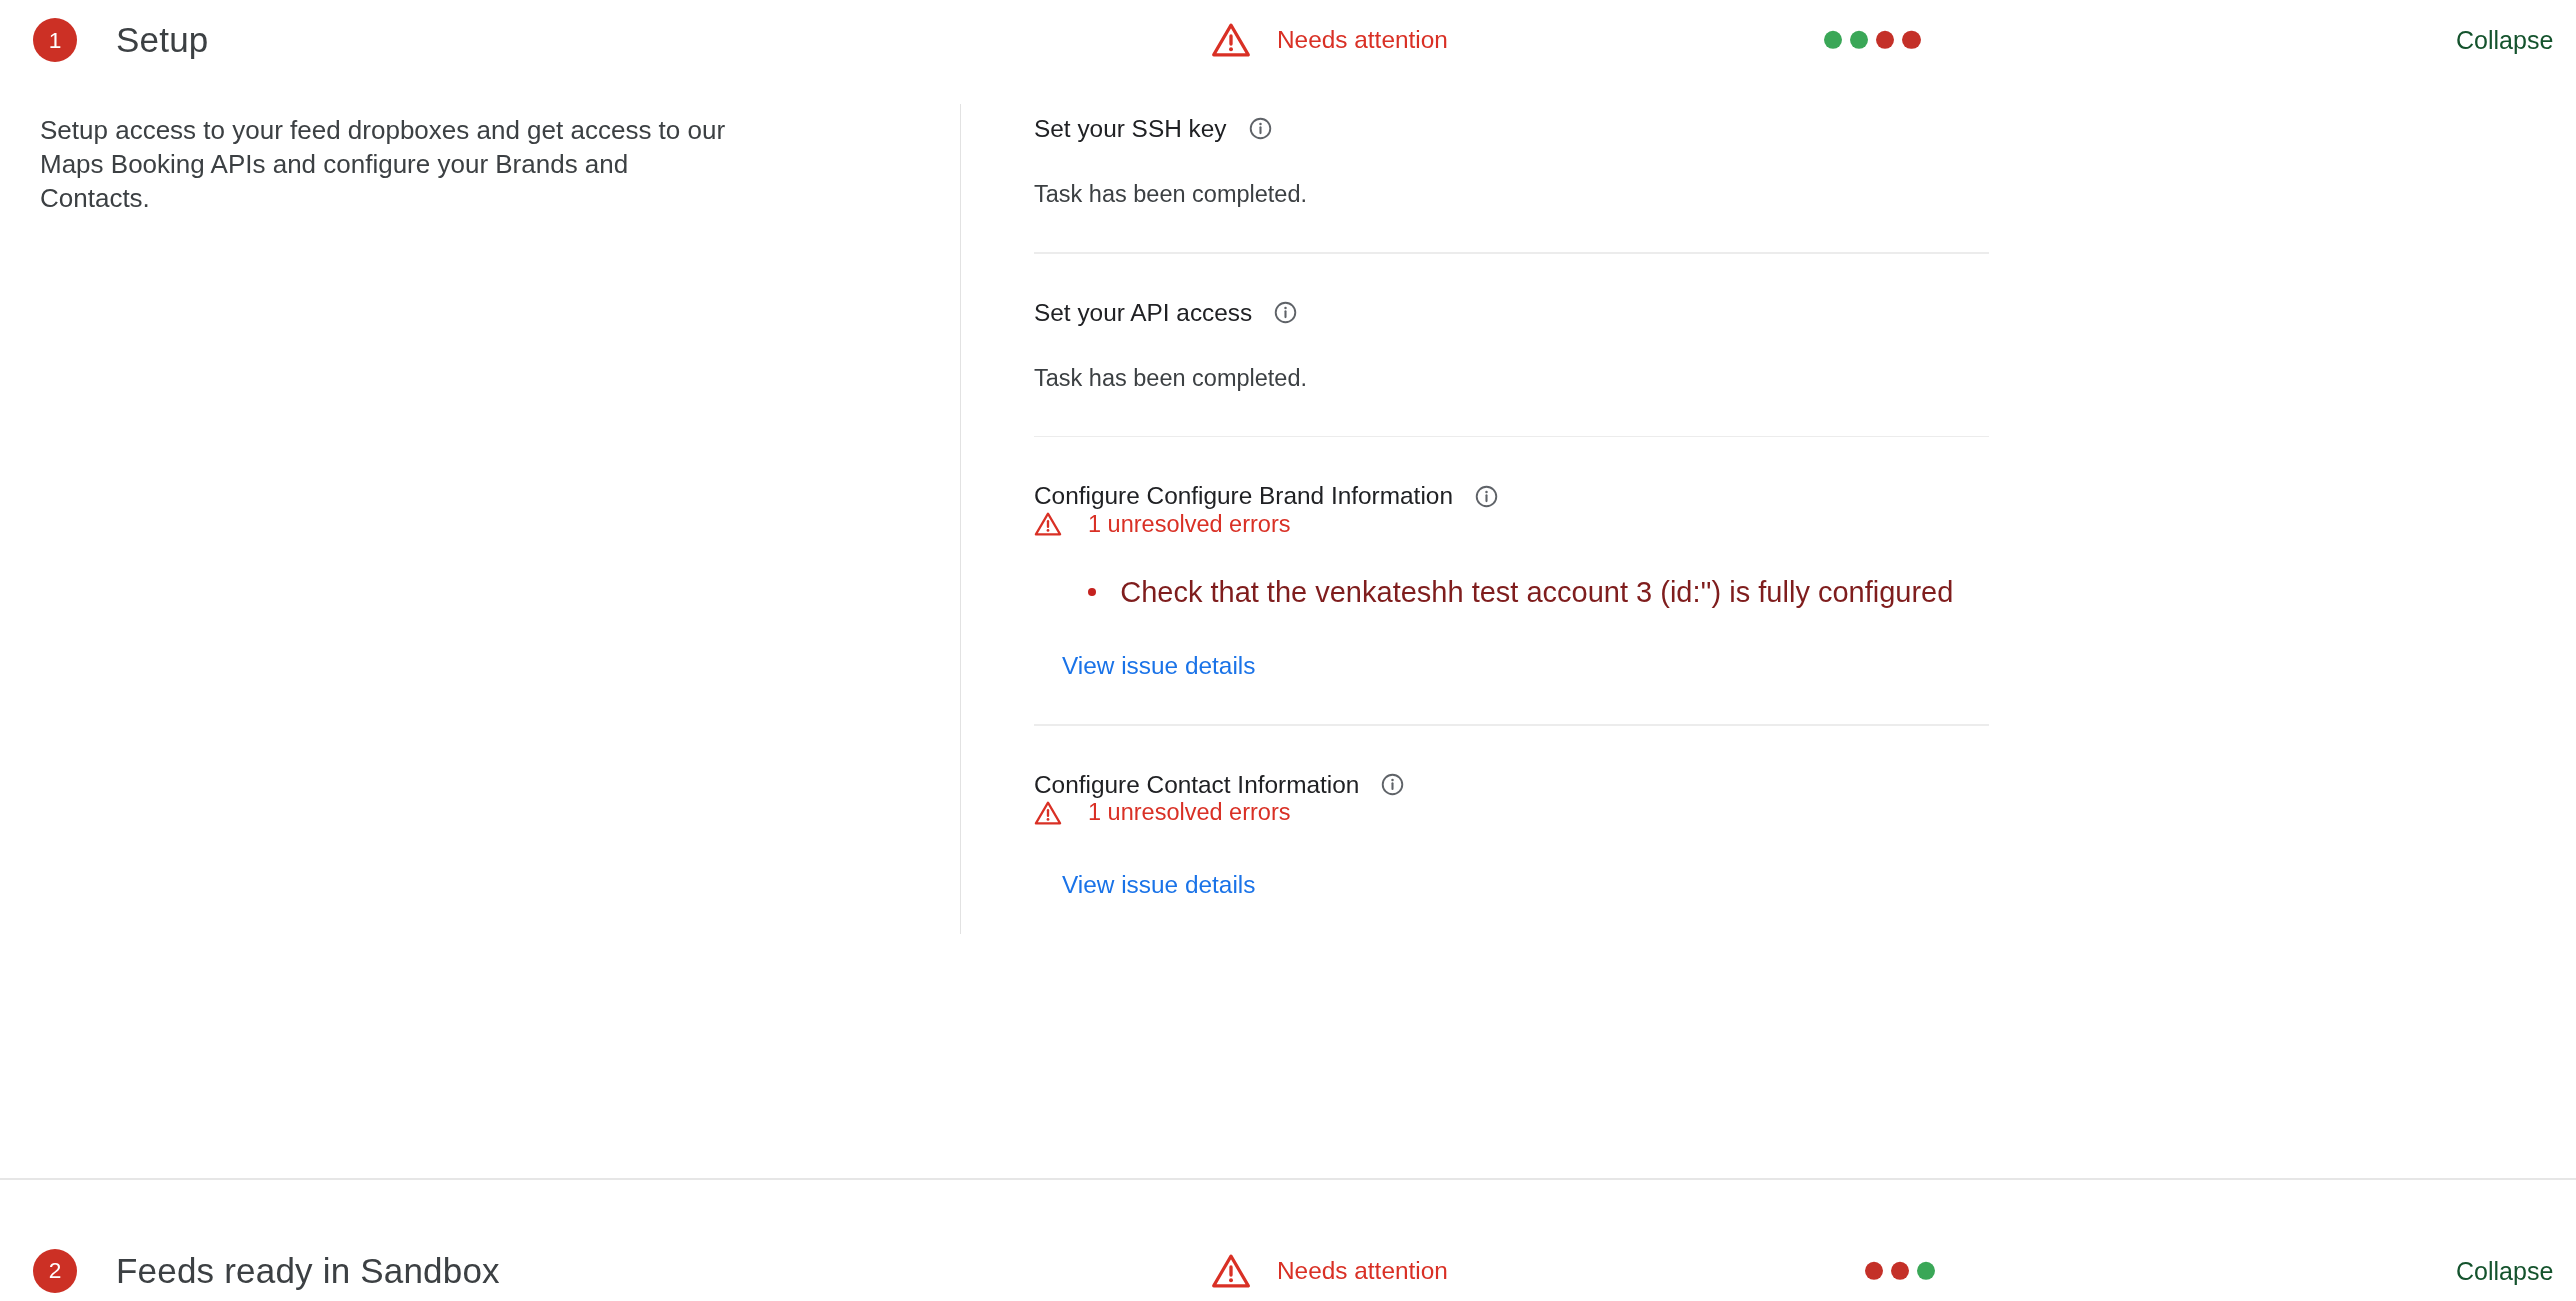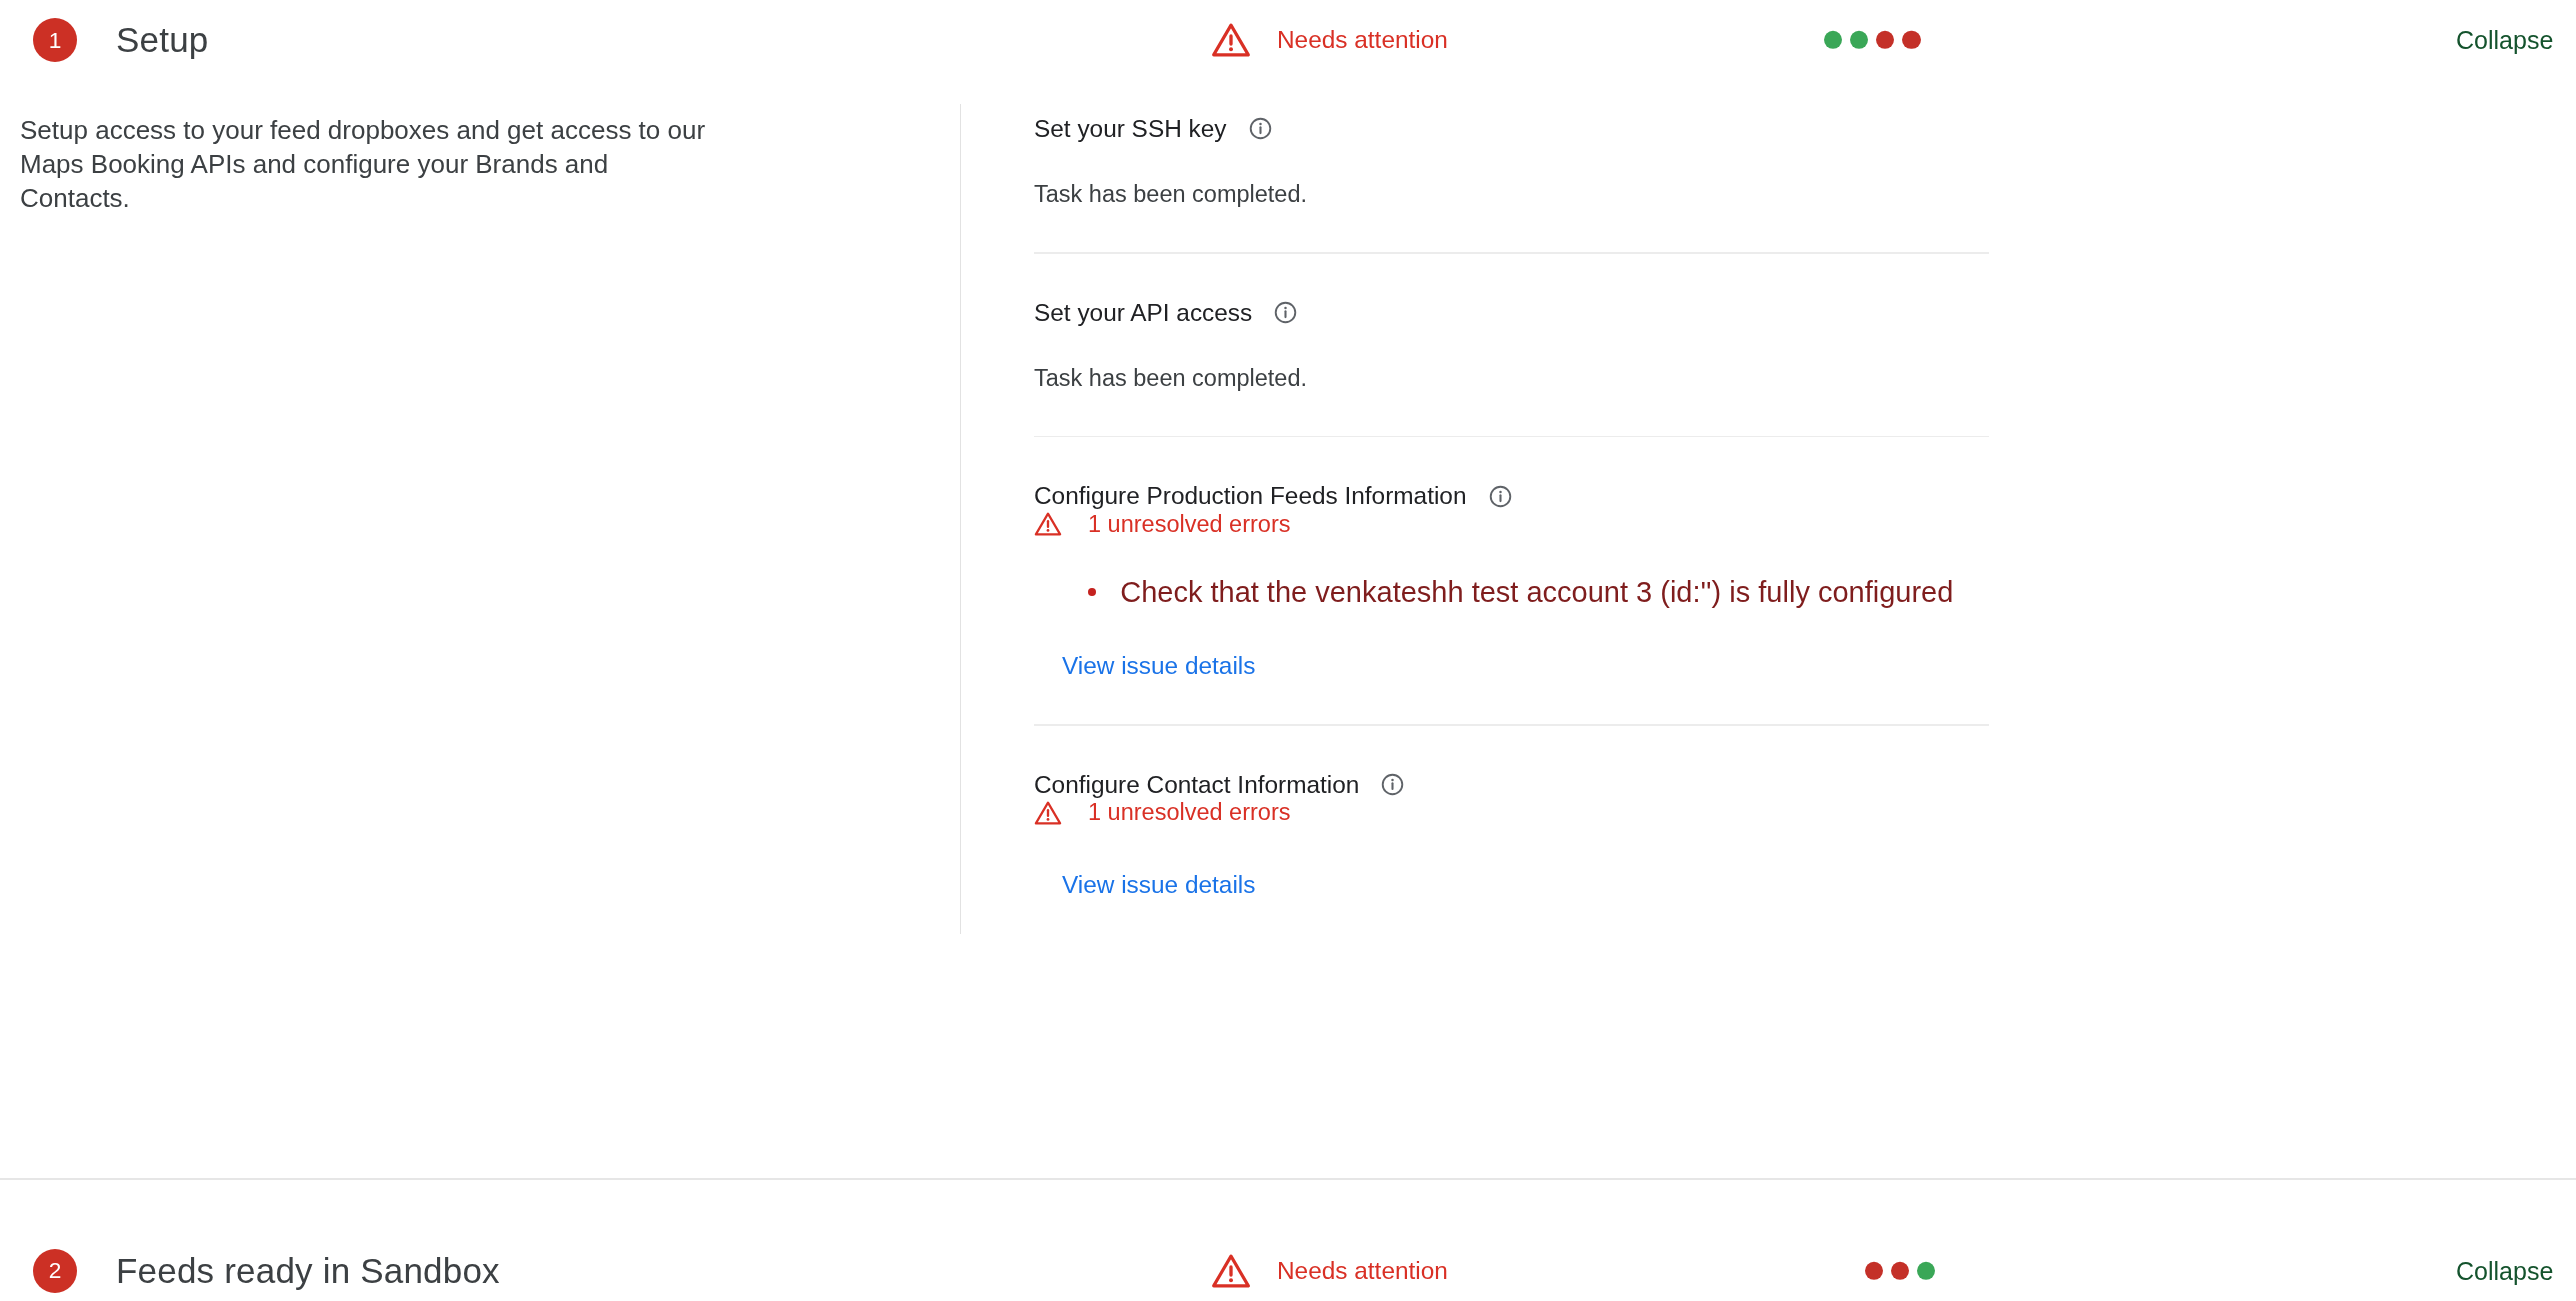--- a/index.html
+++ b/index.html
@@ -44,21 +44,21 @@
   .dot-green { background: #3aa757; }
   .dot-red { background: #c43028; }
   .collapse-link {
     position: absolute; right: 22.7px; top: 50%; transform: translateY(-50%);
     color: #14532d; font-size: 25px; font-weight: 500;
     text-decoration: none; cursor: pointer;
   }
 
   
   .section-body { display: flex; align-items: flex-start; }
-  .desc-col { width: 960px; padding: 33px 96px 0 20px; }
+  .desc-col { width: 960px; padding: 33px 96px 0 40px; }
   .desc {
     margin: 0; font-size: 26px; line-height: 34px; color: #3c4043;
     white-space: pre-line;
   }
   .tasks-col {
     margin-top: 24.4px;
     border-left: 1.7px solid #e2e2e2;
     padding: 10.5px 0 35px 73px;
   }
   .task { width: 955px; }
@@ -152,21 +152,21 @@
             <svg class="info-icon" viewBox="0 0 24 24">
                 <use href="#info-i"></use>
               </svg>
           </div>
           <p class="task-status">Task has been completed.</p>
           <div class="task-divider"></div>
         </div>
 
         <div class="task">
           <div class="task-title-row">
-            <h3 class="task-title">Configure Production Feeds Information</h3>
+            <h3 class="task-title">Configure Configure Brand Information</h3>
             <svg class="info-icon" viewBox="0 0 24 24">
                 <use href="#info-i"></use>
               </svg>
           </div>
           <div class="error-row">
             <svg class="warn-icon-sm" viewBox="0 0 24 24">
                 <use href="#warn-tri"></use>
               </svg>
             <span>1 unresolved errors</span>
           </div>

